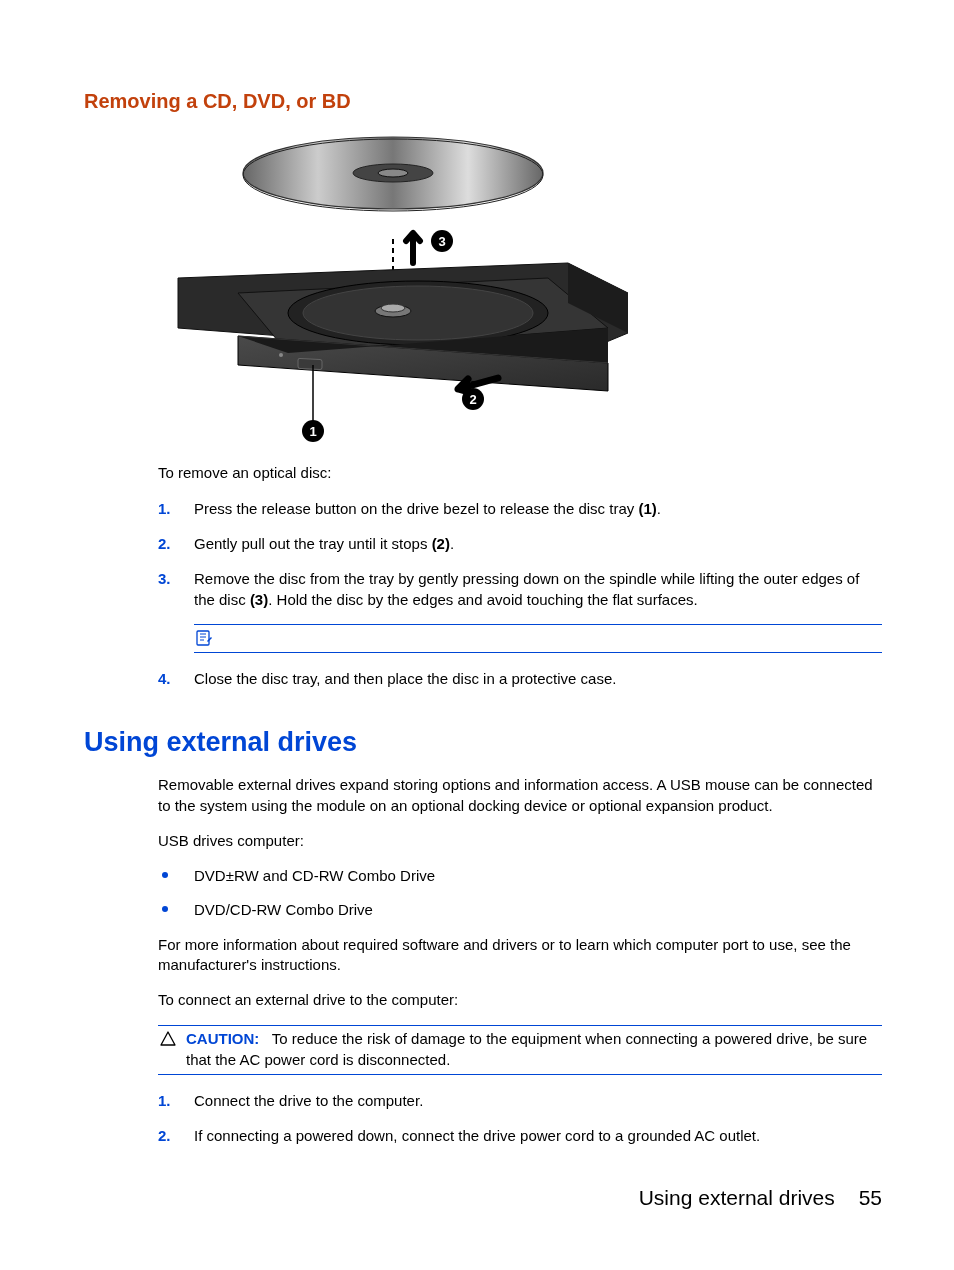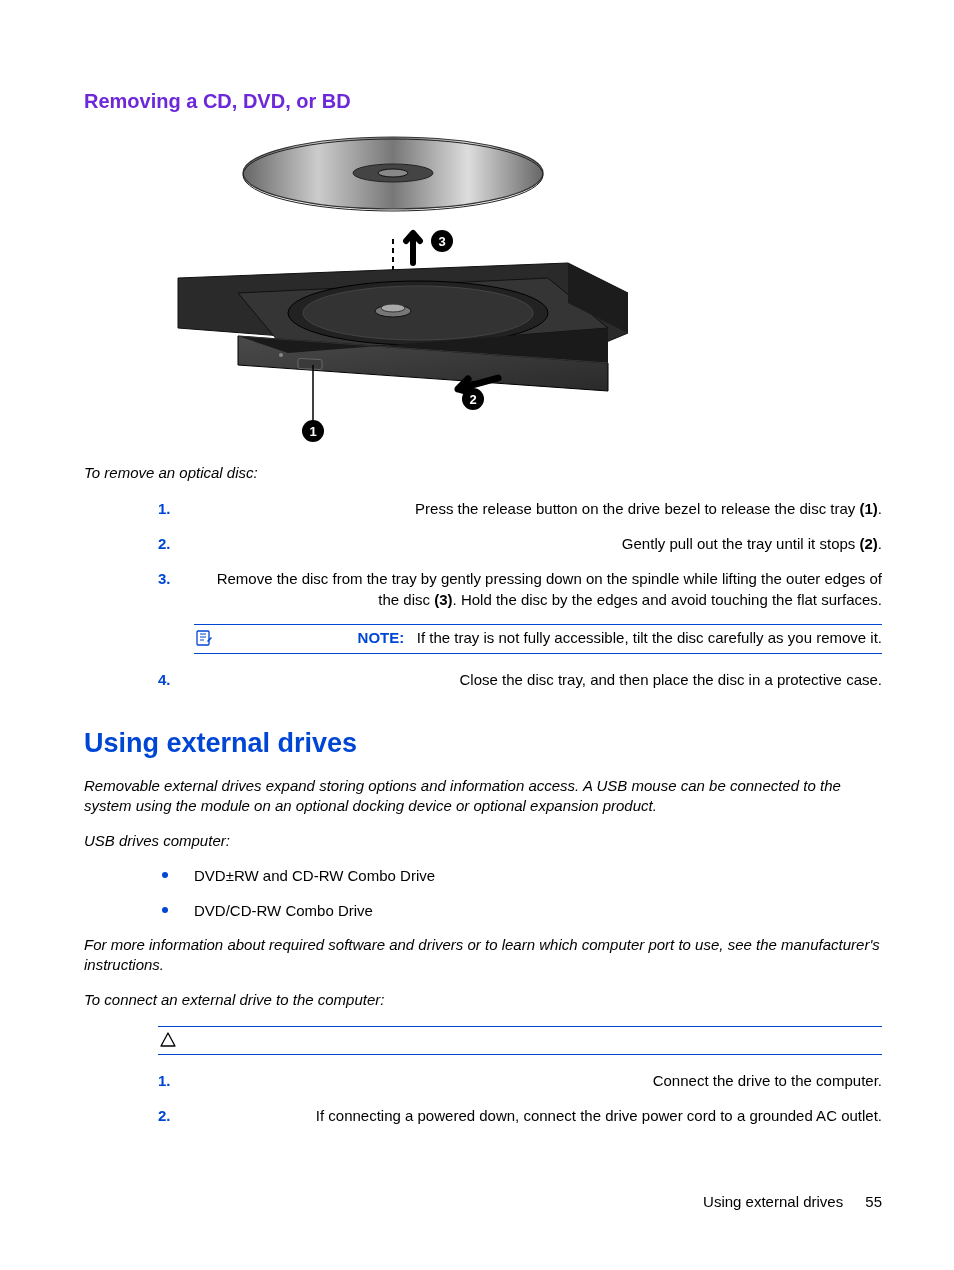--- a/index.html
+++ b/index.html
@@ -11,56 +11,55 @@
       font-family: Arial, Helvetica, sans-serif;
       font-size: 15px;
       color: #000;
       background: #fff;
       width: 954px;
       height: 1270px;
       position: relative;
       padding: 90px 72px 0 84px;
     }
     .h2 {
-      color: #6d28d9;
+      color: #c2410c;
       font-size: 20px;
       font-weight: bold;
       margin-bottom: 20px;
     }
     .h1 {
       color: #0046d5;
       font-size: 27px;
       font-weight: bold;
       margin-top: 38px;
       margin-bottom: 17px;
     }
     .figure {
       margin-left: 74px;
       margin-bottom: 20px;
       width: 470px;
       height: 310px;
       position: relative;
     }
     .bodytext {
+      margin-left: 74px;
       margin-bottom: 15px;
       line-height: 1.35;
-      font-style: italic;
     }
     ol.steps {
       margin-left: 74px;
       list-style: none;
       counter-reset: step;
     }
     ol.steps > li {
       counter-increment: step;
       position: relative;
       padding-left: 36px;
       margin-bottom: 14px;
       line-height: 1.4;
-      text-align: right;
     }
     ol.steps > li::before {
       content: counter(step) ".";
       position: absolute;
       left: 0;
       top: 0;
       color: #0046d5;
       font-weight: bold;
     }
     ul.bullets {
@@ -108,21 +107,21 @@
       color: #0046d5;
       font-weight: bold;
     }
     .admonition-indented {
       margin-left: 110px;
     }
     .footer {
       position: absolute;
       bottom: 60px;
       right: 72px;
-      font-size: 15px;
+      font-size: 21px;
     }
     .footer .pagenum {
       margin-left: 18px;
     }
     .step-bold {
       font-weight: bold;
     }
   </style>
 </head>
 <body>
@@ -203,21 +202,20 @@
     <div class="admonition admonition-indented" style="margin-left:0; margin-top:14px;">
       <span class="icon">
         <svg width="18" height="18" viewBox="0 0 18 18">
             <rect x="2" y="2" width="12" height="14" rx="1" fill="none" stroke="#0046d5" stroke-width="1.3"></rect>
             <line x1="5" y1="5" x2="11" y2="5" stroke="#0046d5" stroke-width="1"></line>
             <line x1="5" y1="8" x2="11" y2="8" stroke="#0046d5" stroke-width="1"></line>
             <line x1="5" y1="11" x2="9" y2="11" stroke="#0046d5" stroke-width="1"></line>
             <path d="M 12 12 L 16 8 L 17 9 L 13 13 Z" fill="#0046d5"></path>
           </svg>
       </span>
-      <span class="content"><span class="label">NOTE:</span>&nbsp;&nbsp;&nbsp;<span>If the tray is not fully accessible, tilt the disc carefully as you remove it.</span></span>
     </div>
   </li>
   <li><span>Close the disc tray, and then place the disc in a protective case.</span></li>
 </ol>
 
 <div class="h1">Using external drives</div>
 
 <p class="bodytext">Removable external drives expand storing options and information access. A USB mouse can be connected to the system using the module on an optional docking device or optional expansion product.</p>
 <p class="bodytext">USB drives computer:</p>
 
@@ -228,20 +226,21 @@
 
 <p class="bodytext">For more information about required software and drivers or to learn which computer port to use, see the manufacturer's instructions.</p>
 <p class="bodytext">To connect an external drive to the computer:</p>
 
 <div class="admonition">
   <span class="icon">
     <svg width="18" height="18" viewBox="0 0 18 18">
         <path d="M 9 2 L 16 15 L 2 15 Z" fill="none" stroke="#000" stroke-width="1.3" stroke-linejoin="round"></path>
       </svg>
   </span>
+  <span class="content"><span class="label">CAUTION:</span>&nbsp;&nbsp;&nbsp;<span>To reduce the risk of damage to the equipment when connecting a powered drive, be sure that the AC power cord is disconnected.</span></span>
 </div>
 
 <ol class="steps">
   <li>Connect the drive to the computer.</li>
   <li>If connecting a powered down, connect the drive power cord to a grounded AC outlet.</li>
 </ol>
 
 <div class="footer">
   <span>Using external drives</span>
   <span class="pagenum">55</span>

